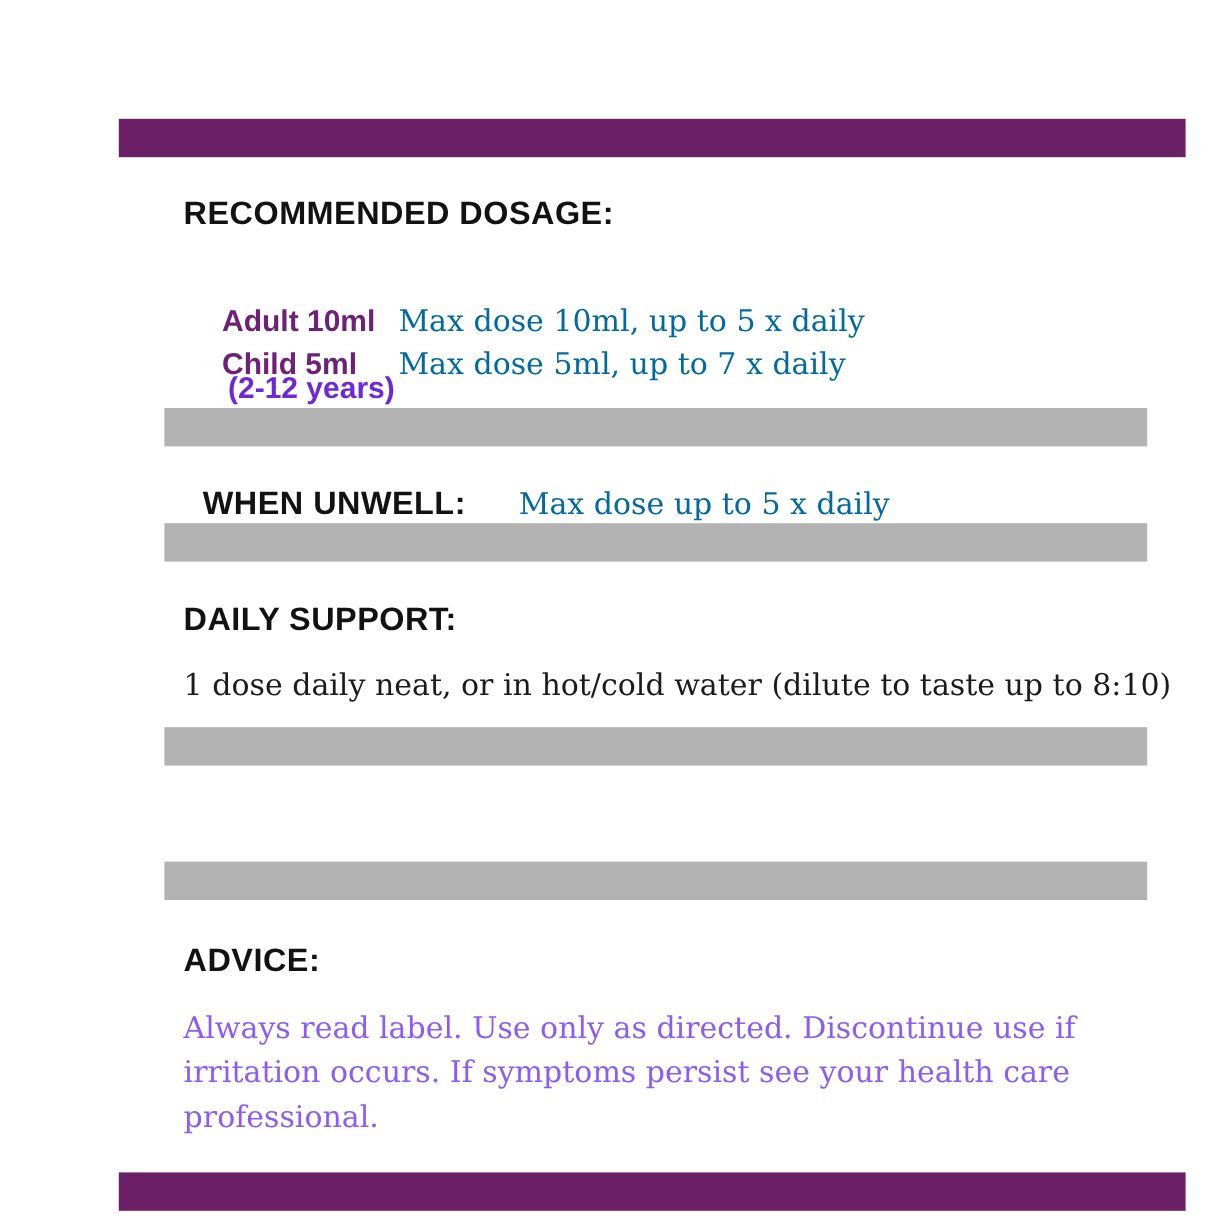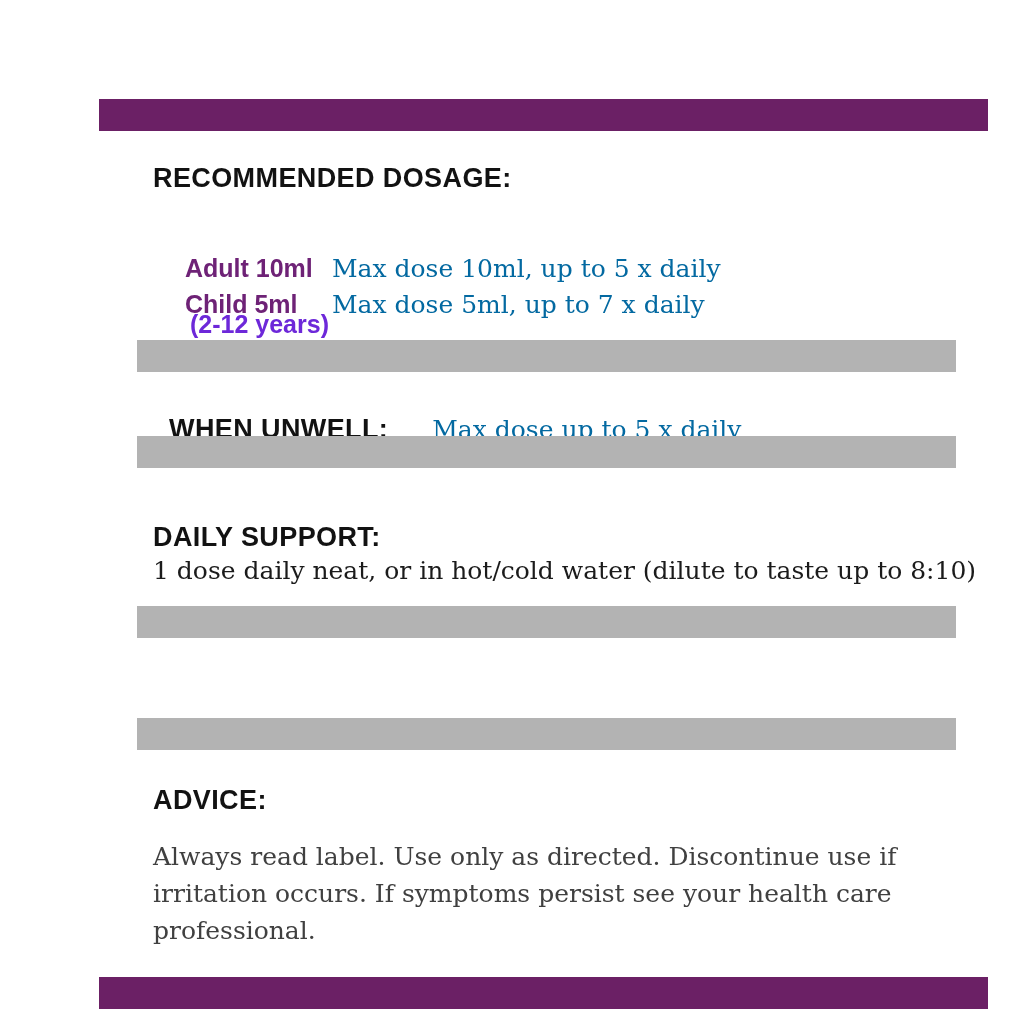--- a/index.html
+++ b/index.html
@@ -23,28 +23,28 @@
     left:105px; width:819px; height:9px;
     background:#b3b3b3;
   }
   .d1 { top:308px; } .d2 { top:404px; } .d3 { top:574px; } .d4 { top:686px; }
   .heading {
     position:absolute; left:105px;
     font-weight:bold; font-size:27px; letter-spacing:0.4px;
     color:#121212;
   }
   .h-recommended { top:115px; }
-  .h-daily { top:474px; }
+  .h-daily { top:453px; }
   .h-advice { top:737px; }
   .inline-row {
     position:absolute; left:105px;
     display:flex; align-items:baseline; gap:12px;
     white-space:nowrap;
   }
-  .row-unwell { top:350px;text-decoration:underline; }
+  .row-unwell { top:340px; }
   .row-contra { top:620px; }
   .inline-row .heading-inline {
     font-weight:bold; font-size:27px; letter-spacing:0.4px; color:#121212;
     font-family:"Liberation Sans", sans-serif;
   }
   .serif {
     font-family:"DejaVu Serif", serif;
     font-size:25px; color:#0369a1;
   }
   .dosage-table {
@@ -72,21 +72,21 @@
     position:absolute; left:105px;
     font-family:"DejaVu Serif", serif;
     font-size:25px; color:#1b1b1b;
     white-space:nowrap;
   }
   .t-daily { top:508px; }
   .advice-paragraph {
     position:absolute; left:105px; top:790px;
     width:828px;
     font-family:"DejaVu Serif", serif;
-    font-size:25px; line-height:37px; color:#404040;
+    font-size:25px; line-height:37px; color:#8b5cf6;
     white-space:normal;
   }
 </style>
 </head>
 <body>
 
 <div class="page">
 
   <div class="accent-bar top"></div>
 

